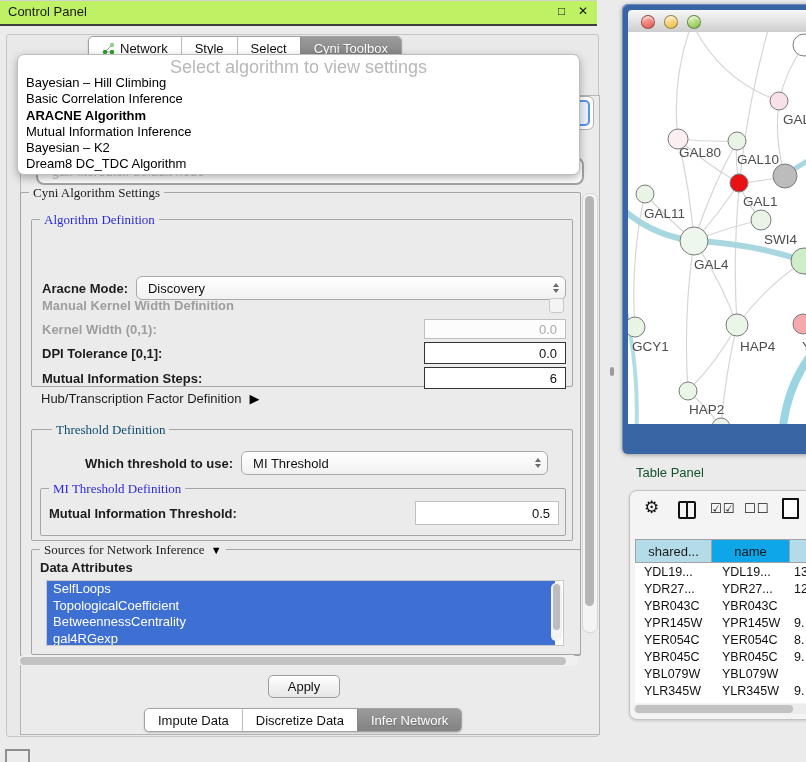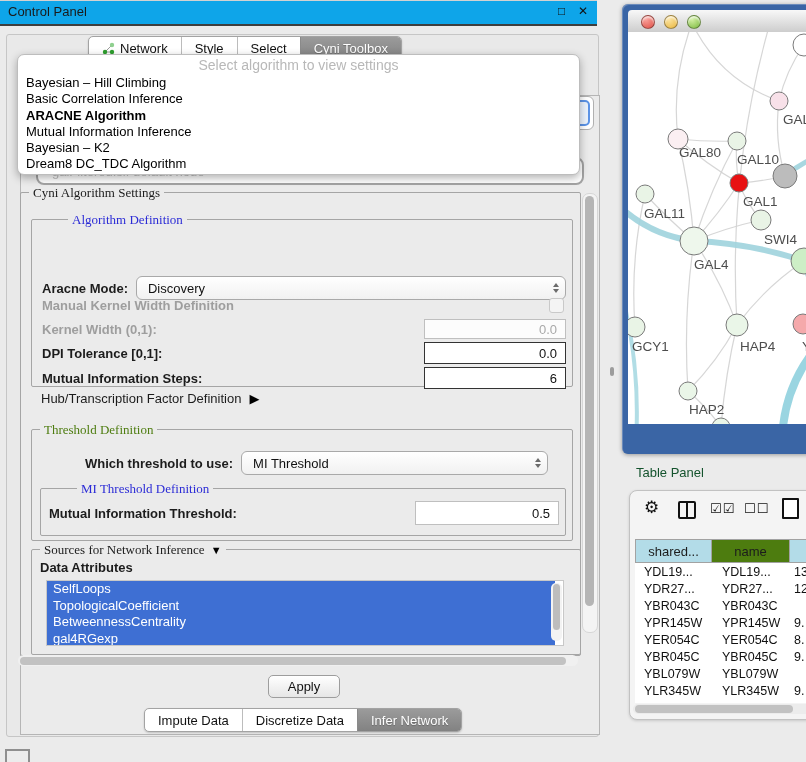--- a/index.html
+++ b/index.html
@@ -1,19 +1,19 @@
 <!DOCTYPE html>
 <html><head>
 <meta charset="utf-8">
 <style>
   html,body{margin:0;padding:0;background:#dcdcdc;font-family:"Liberation Sans","DejaVu Sans",sans-serif;}
   #stage{position:relative;width:806px;height:762px;overflow:hidden;background:#ebebeb;}
 
   
-  #cp-titlebar{position:absolute;left:0;top:7;width:597px;height:23px;background:#0ea5e9;
+  #cp-titlebar{position:absolute;left:0;top:7;width:597px;height:23px;background:#bef264;
     border-top:1px solid #d2d2d2;border-bottom:2px solid #3e3e3e;}
   #cp-title{position:absolute;left:8px;top:3px;font-size:13px;color:#1a1a1a;}
   #cp-float{position:absolute;left:558px;top:3px;font-size:12px;color:#111;font-weight:bold;}
   #cp-close{position:absolute;left:578px;top:3px;font-size:12px;color:#111;font-weight:bold;}
   #cp-outer{position:absolute;left:6px;top:34px;width:591px;height:701px;background:#e9e9e9;
     border:1px solid #c6c6c6;border-radius:3px;}
   #inner-panel{position:absolute;left:13px;top:60px;width:578px;height:638px;background:#ebebeb;border:1px solid #b5b5b5;}
 
   
   .tabbar{position:absolute;display:flex;background:#fff;border:1px solid #a3a3a3;border-radius:5px;
@@ -28,29 +28,29 @@
   
   #focus-combo{position:absolute;left:560px;top:96px;width:32px;height:32px;background:#fff;
     border:1px solid #b0b0b0;border-radius:6px;z-index:1;}
   #focus-combo .ring{position:absolute;left:3px;top:3px;right:3px;bottom:3px;border:2px solid #5b93e6;border-radius:5px;background:#eaf2fc;}
   #ghost-combo{position:absolute;left:36px;top:157px;width:548px;height:28px;background:#fff;border:2px solid #a3a3a3;
     border-radius:8px;z-index:1;font-size:13px;color:#c2c2c2;line-height:26px;padding-left:14px;box-sizing:border-box;}
 
   
   #popup{position:absolute;left:17px;top:54px;width:561px;height:119px;background:#fff;border:1px solid #bdbdbd;
     border-radius:7px;z-index:5;box-shadow:0 3px 9px rgba(0,0,0,.30);overflow:hidden;}
-  #popup-placeholder{height:18px;text-align:center;color:#b8b8b8;font-size:14px;padding-top:2px;}
+  #popup-placeholder{height:18px;text-align:center;color:#b8b8b8;font-size:18px;padding-top:2px;}
   .popup-item{height:16.3px;line-height:16.3px;padding-left:8px;font-size:13px;color:#000;white-space:nowrap;}
   .popup-item.bold{font-weight:bold;}
 
   
   .group{position:absolute;border:1px solid #a5a5a5;border-radius:2px;}
   .gtitle{position:absolute;top:-8px;left:8px;background:#ebebeb;padding:0 4px;font-size:13px;color:#1c1c1c;line-height:15px;white-space:nowrap;font-family:Liberation Serif, serif;}
-  .gtitle.blue{color:#2b2bd6;margin-left:28px;}
-  .gtitle.green{color:#4d7c0f;}
+  .gtitle.blue{color:#2b2bd6;}
+  .gtitle.green{color:#0c4a6e;margin-left:12px;}
 
   #settings-group{left:20px;top:192px;width:559px;height:462px;}
   #alg-group{left:10px;top:26px;width:540px;height:166px;}
   #thr-group{left:10px;top:236px;width:540px;height:110px;}
   #mi-group{left:8px;top:58px;width:524px;height:46px;}
   #src-group{left:10px;top:356px;width:548px;height:104px;}
 
   .row{position:absolute;display:flex;align-items:center;font-size:13px;}
   .lbl{font-weight:bold;color:#1c1c1c;white-space:nowrap;}
   .lbl.dim{color:#9e9e9e;}
@@ -108,21 +108,21 @@
     border-radius:8px;box-shadow:0 1px 3px rgba(0,0,0,.15);}
   .tp-icon{position:absolute;top:10px;color:#111;}
   #gear-icon{left:14px;font-size:17px;top:6px;}
   #cols-icon{left:48px;width:14px;height:14px;border:2px solid #111;border-radius:2px;}
   #cols-icon::after{content:"";position:absolute;left:6px;top:0;width:2px;height:14px;background:#111;}
   #checks-icon{left:80px;font-size:13px;top:10px;letter-spacing:1px;}
   #unchecks-icon{left:114px;font-size:13px;top:10px;letter-spacing:1px;}
   #page-icon{left:152px;width:13px;height:17px;border:2px solid #111;border-radius:1px;top:7px;background:#fff;}
   #tp-header{position:absolute;left:5px;top:48px;height:24px;display:flex;}
   .hcell{border:1px solid #a2a2a2;border-left:none;box-sizing:border-box;display:flex;align-items:center;justify-content:center;
-    font-size:13px;color:#1c1c1c;background:#4d7c0f;}
+    font-size:13px;color:#1c1c1c;background:#0ea5e9;}
   .hcell:first-child{border-left:1px solid #a2a2a2;}
   .hcell.hl{background:#b3dce8;}
   .hc0{width:77px;}.hc1{width:78px;}.hc2{width:45px;}
   #tp-body{position:absolute;left:5px;top:72px;width:200px;height:140px;background:#fff;overflow:hidden;}
   .trow{display:flex;height:17px;align-items:center;}
   .tcell{font-size:12.5px;color:#111;white-space:nowrap;overflow:hidden;box-sizing:border-box;}
   .tcell.c0{width:77px;padding-left:9px;}
   .tcell.c1{width:78px;padding-left:10px;}
   .tcell.c2{width:45px;padding-left:4px;}
   #tp-hscroll{position:absolute;left:3px;top:213px;width:194px;height:10px;background:#ececec;border-radius:5px;}

